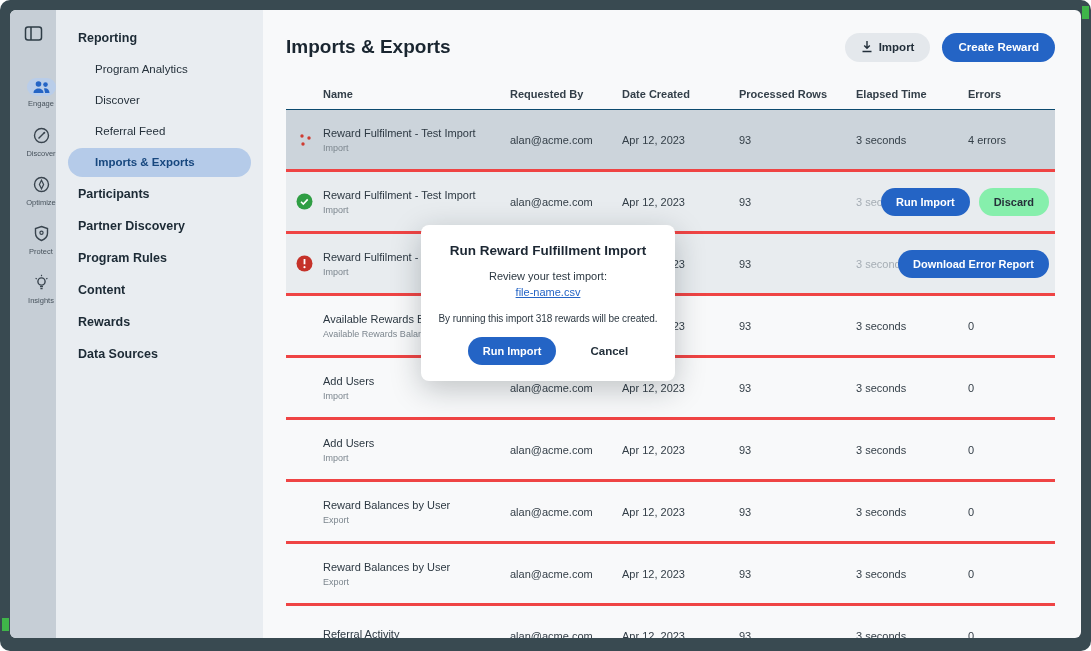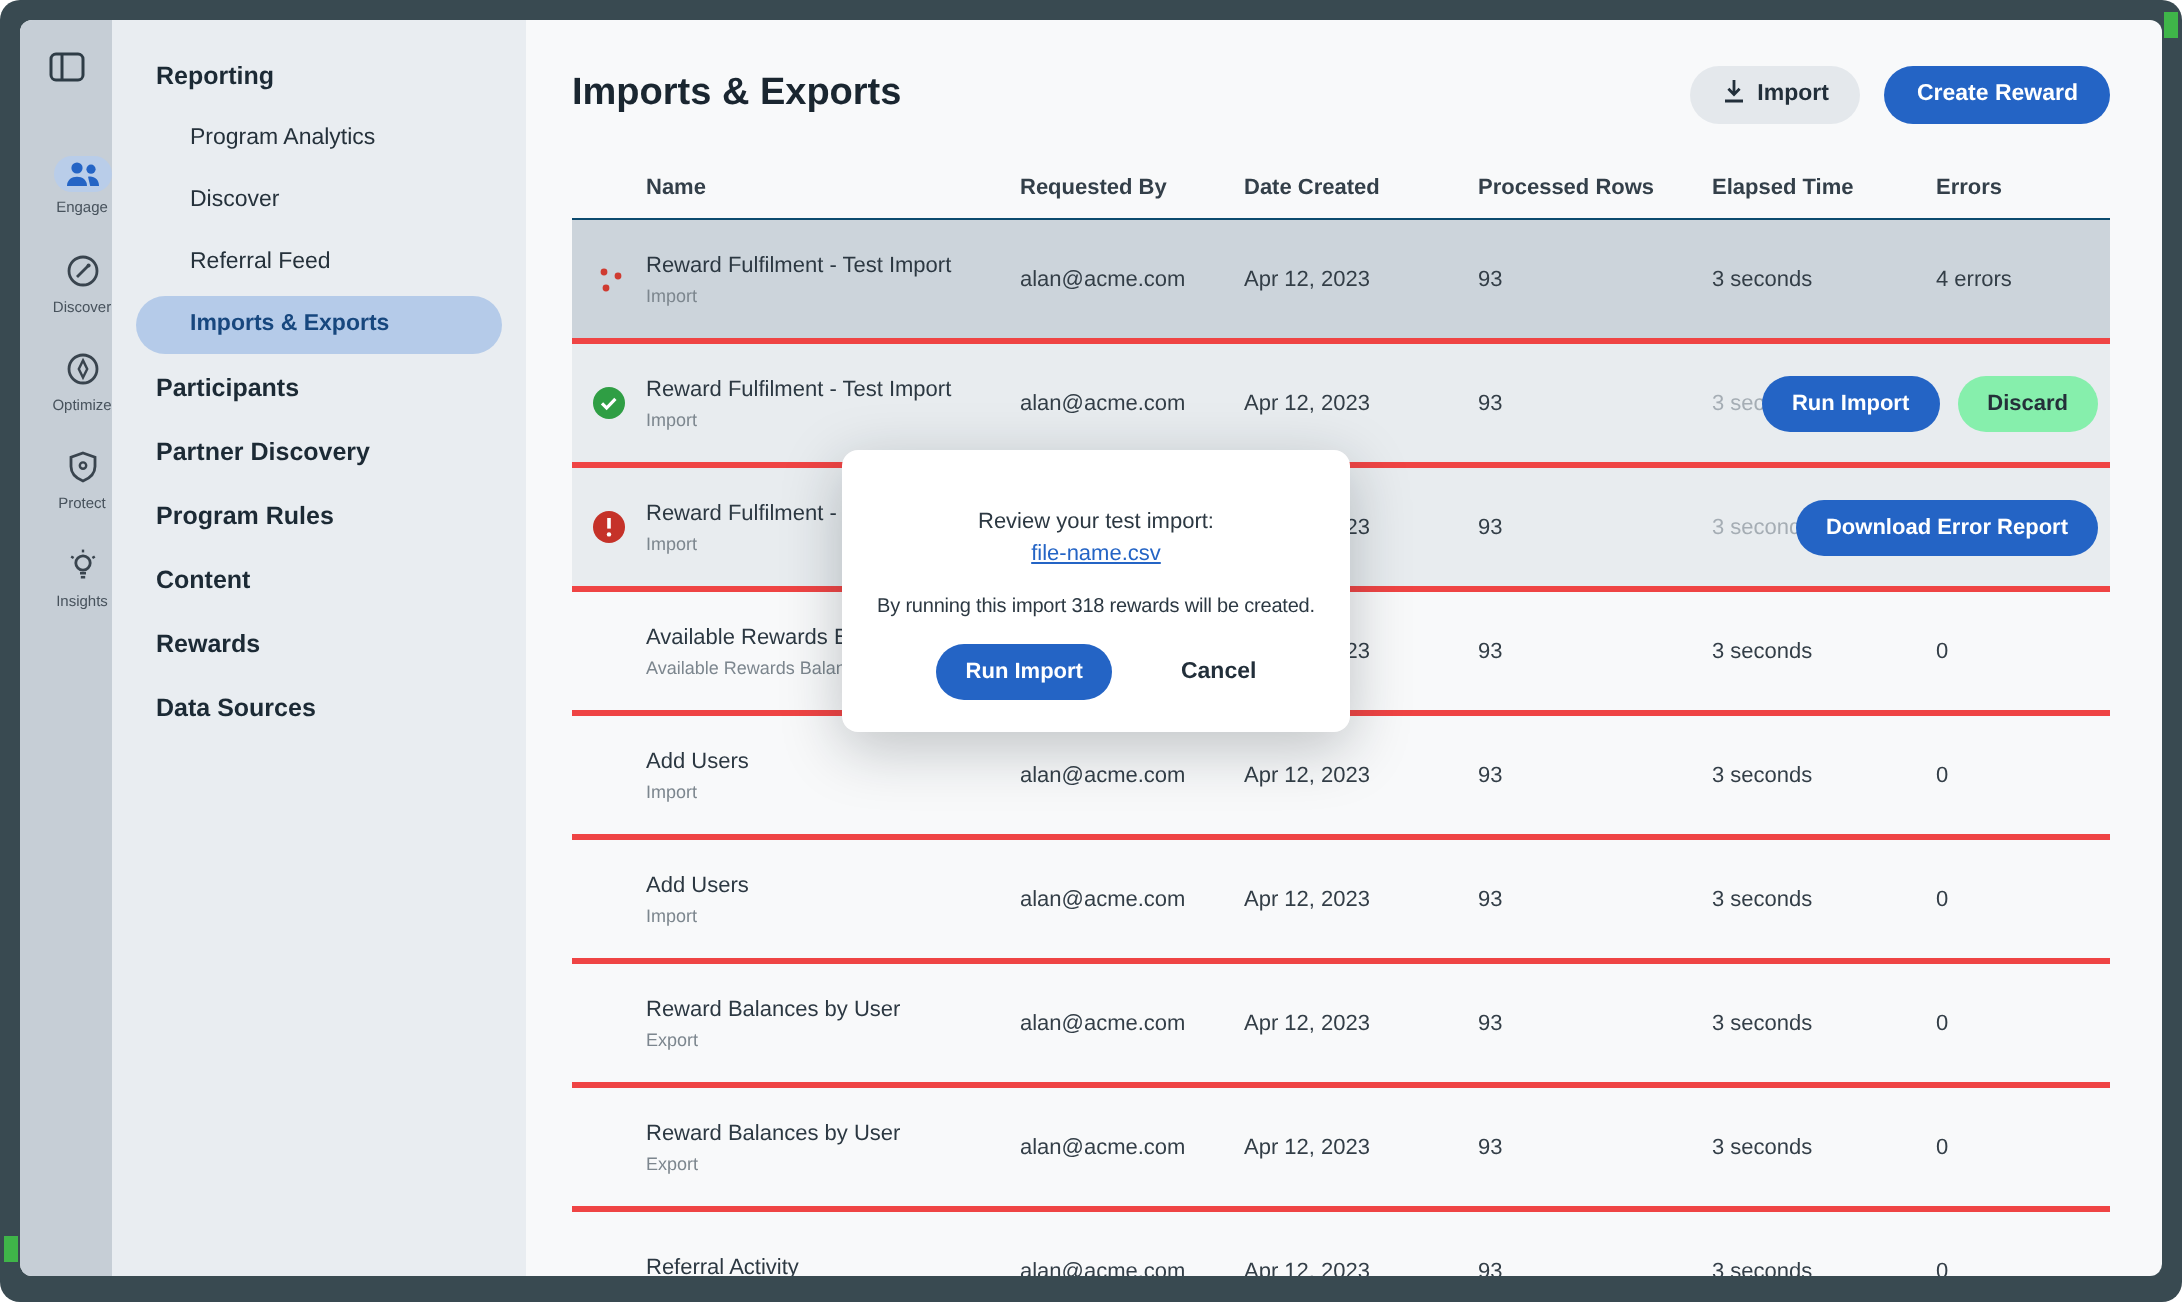--- a/index.html
+++ b/index.html
@@ -319,20 +319,21 @@
           <div class="c">alan@acme.com</div>
           <div class="c">Apr 12, 2023</div>
           <div class="c">93</div>
           <div class="c c-elapsed">3 seconds</div>
           <div class="c">0</div>
         </div>
       </div>
     </main>
 
     <div class="modal">
+      <div class="modal-title">Run Reward Fulfillment Import</div>
       <div class="modal-line1">Review your test import:</div>
       <a class="modal-link">file-name.csv</a>
       <div class="modal-line2">By running this import 318 rewards will be created.</div>
       <div class="modal-actions">
         <button class="btn-sm blue">Run Import</button>
         <button class="modal-cancel">Cancel</button>
       </div>
     </div>
 
   </div>

